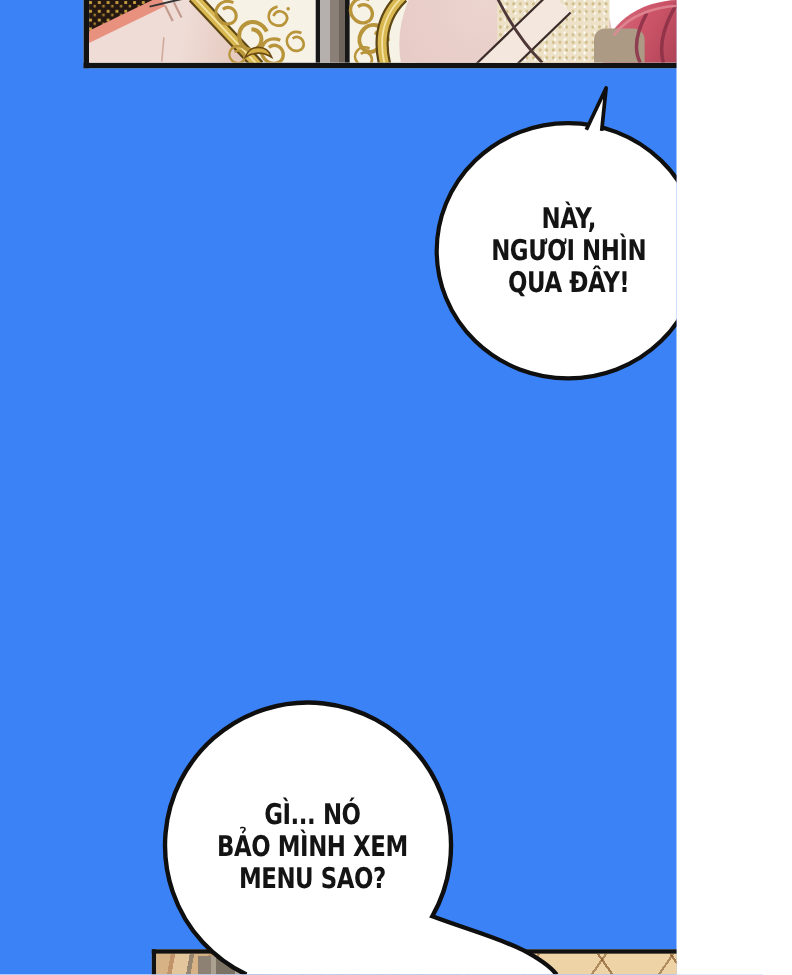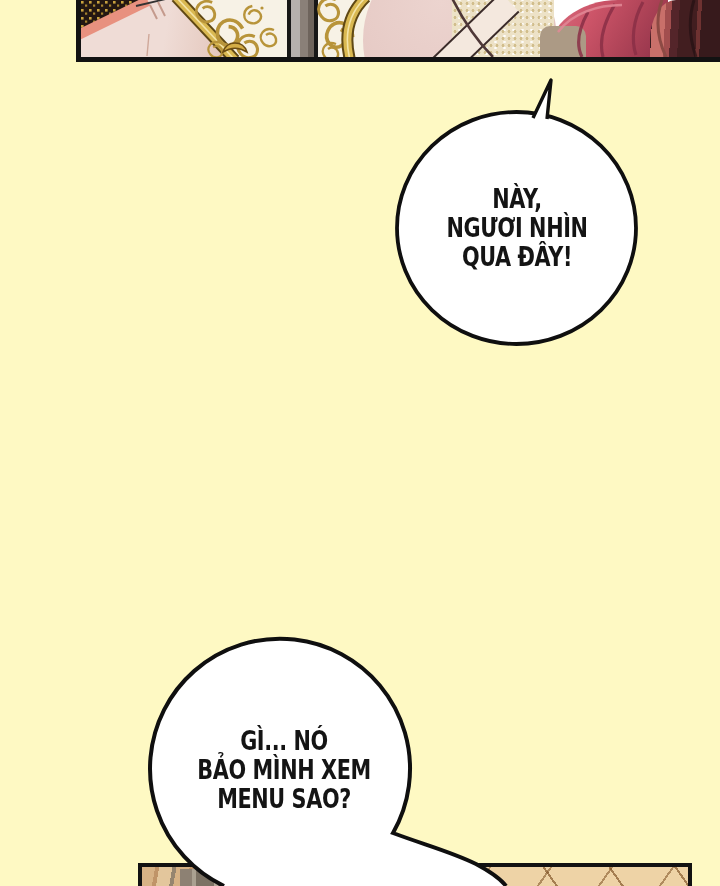--- a/index.html
+++ b/index.html
@@ -1,16 +1,16 @@
 <!DOCTYPE html>
 <html><head>
 <meta charset="utf-8">
 <style>
   html,body{margin:0;padding:0;background:#ffffff;}
-  .stage{position:relative;width:720px;height:886px;background:#fef9c3;overflow:hidden;
+  .stage{position:relative;width:615px;height:886px;background:#3b82f6;overflow:hidden;
          font-family:"DejaVu Sans","Liberation Sans",sans-serif;}
 
   
   .top-strip{position:absolute;left:76px;top:0;width:644px;height:62px;
              border-left:5px solid #121212;border-bottom:5px solid #121212;
              box-sizing:border-box;overflow:hidden;background:#fff;}
   .strip-inner{position:absolute;left:-81px;top:0;width:720px;height:57px;}
   .strip-inner>div{position:absolute;}
   .skin-a{left:81px;top:0;width:154px;height:57px;
           background:linear-gradient(100deg,#efdcd6 55%,#e6cbc1 85%,#ddbcb0 100%);}

